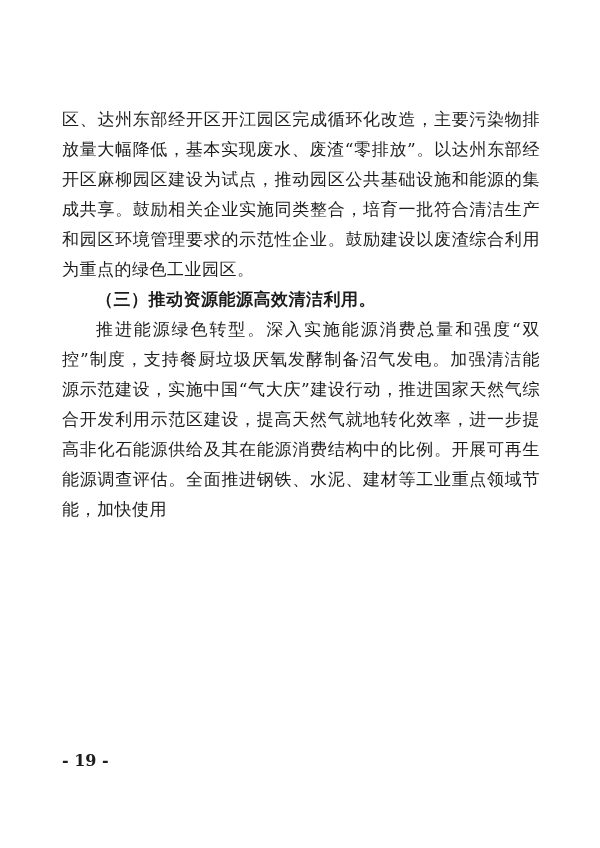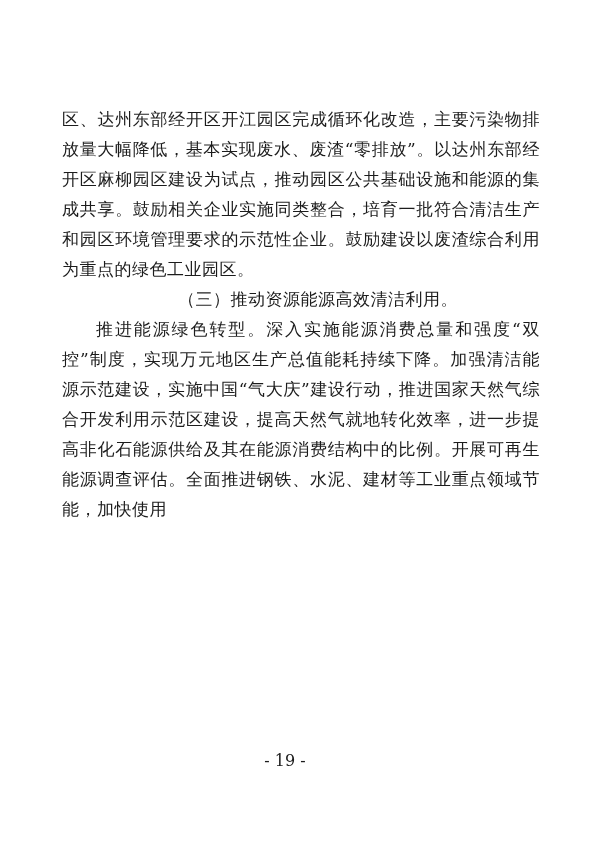--- a/index.html
+++ b/index.html
@@ -28,39 +28,40 @@
     font-size: 17px;
     line-height: 30px;
     text-align: justify;
     letter-spacing: 0.5px;
     text-indent: 2em;
   }
   .para.no-indent {
     text-indent: 0;
   }
   .para.heading {
-    font-weight: normal;
-    text-align: center;
+    font-weight: bold;
+    text-align: left;
   }
   .page-number {
     position: absolute;
     top: 750px;
     left: 62px;
     width: 478px;
-    text-align: center;
+    text-align: left;
     padding-right: 32px;
     box-sizing: border-box;
     font-size: 16px;
     line-height: 22px;
     color: #1c1c1c;
+    font-weight: bold;
   }
 </style>
 </head>
 <body>
 
 <div class="page">
   <div class="text-block">
     <p class="para no-indent">区、达州东部经开区开江园区完成循环化改造，主要污染物排放量大幅降低，基本实现废水、废渣“零排放”。以达州东部经开区麻柳园区建设为试点，推动园区公共基础设施和能源的集成共享。鼓励相关企业实施同类整合，培育一批符合清洁生产和园区环境管理要求的示范性企业。鼓励建设以废渣综合利用为重点的绿色工业园区。</p>
     <p class="para heading">（三）推动资源能源高效清洁利用。</p>
-    <p class="para">推进能源绿色转型。深入实施能源消费总量和强度“双控”制度，实现万元地区生产总值能耗持续下降。加强清洁能源示范建设，实施中国“气大庆”建设行动，推进国家天然气综合开发利用示范区建设，提高天然气就地转化效率，进一步提高非化石能源供给及其在能源消费结构中的比例。开展可再生能源调查评估。全面推进钢铁、水泥、建材等工业重点领域节能，加快使用</p>
+    <p class="para">推进能源绿色转型。深入实施能源消费总量和强度“双控”制度，支持餐厨垃圾厌氧发酵制备沼气发电。加强清洁能源示范建设，实施中国“气大庆”建设行动，推进国家天然气综合开发利用示范区建设，提高天然气就地转化效率，进一步提高非化石能源供给及其在能源消费结构中的比例。开展可再生能源调查评估。全面推进钢铁、水泥、建材等工业重点领域节能，加快使用</p>
   </div>
   <div class="page-number">- 19 -</div>
 </div>
 
 </body></html>

